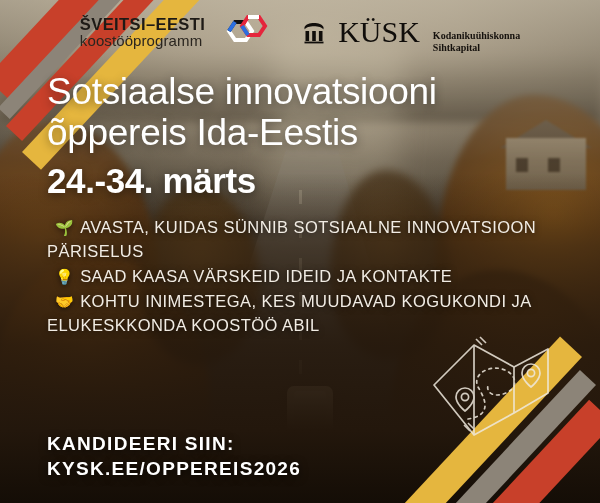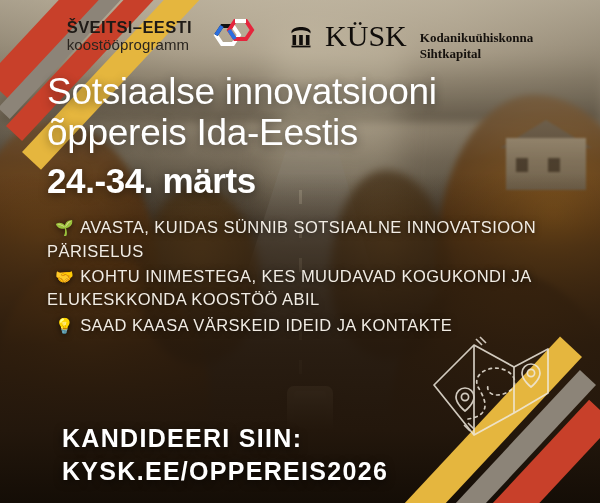--- a/index.html
+++ b/index.html
@@ -123,21 +123,21 @@
 
   .logo-kusk { display:flex; align-items:center; gap:13px; }
   .kusk-icon { width:22px; height:26px; }
   .kusk-word {
     font-family:"Liberation Serif", serif;
     font-size:30px; font-weight:400; letter-spacing:0px;
     color:#100d0a; line-height:1;
   }
   .kusk-tag {
     font-family:"Liberation Serif", serif;
-    font-weight:bold; font-size:13px; line-height:1.22;
+    font-weight:bold; font-size:10px; line-height:1.22;
     color:#15110d; white-space:nowrap;margin-top:20px;
   }
 
   
   .content { position:absolute; left:47px; top:72px; right:48px; }
 
   .headline {
     font-size:37px; font-weight:300; line-height:1.10;
     color:#ffffff; letter-spacing:-0.3px;
     text-shadow:0 2px 10px rgba(0,0,0,.45);
@@ -154,25 +154,24 @@
   .bullets { margin-top:16px; }
   .bullet {
     font-size:16.5px; font-weight:400; line-height:1.42;
     color:#f1ece4; letter-spacing:.45px;
     text-shadow:0 1px 6px rgba(0,0,0,.6);
     margin-bottom:2px;
   }
   .bullet .emo { display:inline-block; margin:0 6px 0 8px; font-size:15px; }
 
   .cta {
-    position:absolute; left:47px; top:422px;
-    font-size:25px; font-weight:bold; line-height:1.32;
+    position:absolute; left:47px; top:431px;
+    font-size:19px; font-weight:bold; line-height:1.32;
     color:#ffffff; letter-spacing:1.3px;
     text-shadow:0 2px 8px rgba(0,0,0,.7);
-    margin-left:15px;
   }
   .cta .url { display:block; }
 
   
   .mapmark { position:absolute; right:22px; bottom:62px; width:150px; height:118px; opacity:.85; }
 </style>
 </head>
 <body>
 
 <div class="poster" style="--red:#C8402A; --yellow:#E5B63E; --gray:#8C8478;">
@@ -264,24 +263,24 @@
       <span>Sotsiaalse innovatsiooni</span>
       <span class="l2">õppereis Ida-Eestis</span>
     </div>
     <div class="dateline">24.-34. märts</div>
 
     <div class="bullets">
       <div class="bullet">
         <span class="emo">🌱</span><span>AVASTA, KUIDAS SÜNNIB SOTSIAALNE INNOVATSIOON PÄRISELUS</span>
       </div>
       <div class="bullet">
+        <span class="emo">💡</span><span>SAAD KAASA VÄRSKEID IDEID JA KONTAKTE</span>
+      </div>
+      <div class="bullet">
         <span class="emo">🤝</span><span>KOHTU INIMESTEGA, KES MUUDAVAD KOGUKONDI JA ELUKESKKONDA KOOSTÖÖ ABIL</span>
-      </div>
-      <div class="bullet">
-        <span class="emo">💡</span><span>SAAD KAASA VÄRSKEID IDEID JA KONTAKTE</span>
       </div>
     </div>
   </div>
 
   <div class="cta">
     <span>KANDIDEERI SIIN:</span>
     <span class="url">KYSK.EE/OPPEREIS2026</span>
   </div>
 
   <div class="mapmark">

